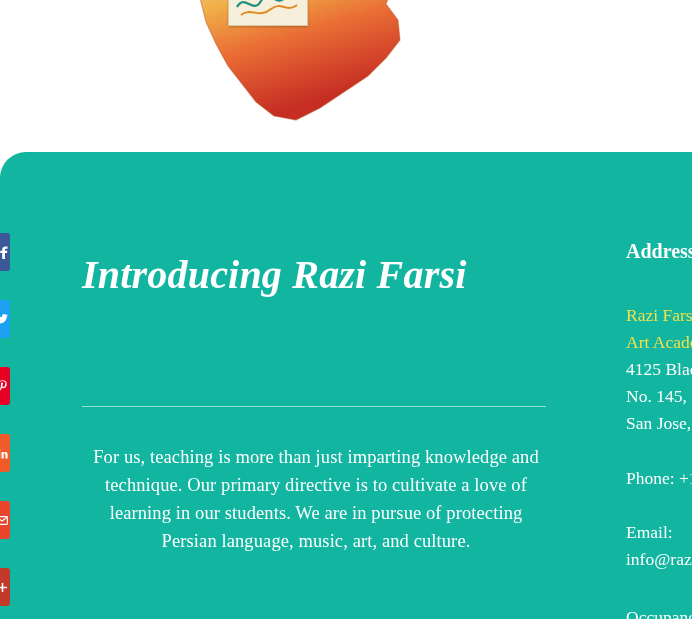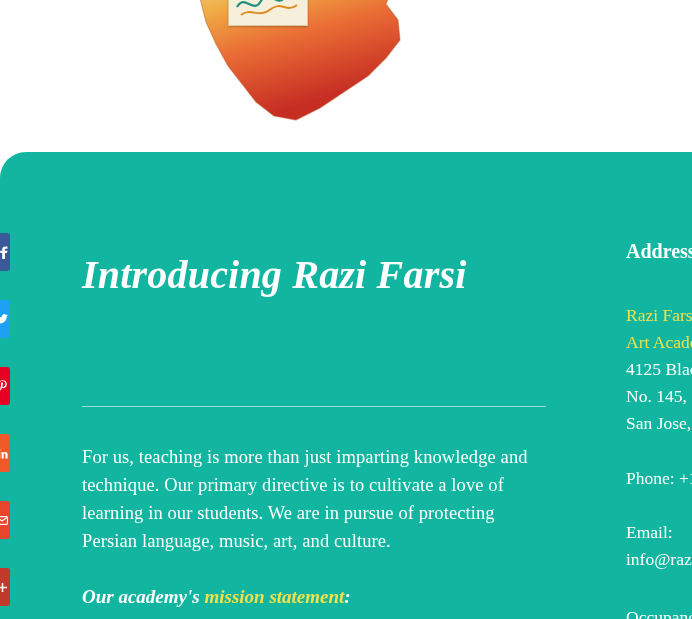--- a/index.html
+++ b/index.html
@@ -146,20 +146,21 @@
   .body-copy {
     position: absolute;
     left: 82px;
     top: 443px;
     width: 468px;
     color: #ffffff;
     font-family: "Liberation Serif", serif;
     font-size: 18.5px;
     line-height: 28px;
     letter-spacing: 0.1px;
+    text-align: center;
   }
 
   .mission-line {
     position: absolute;
     left: 82px;
     top: 583px;
     width: 468px;
     color: #ffffff;
     font-family: "Liberation Serif", serif;
     font-style: italic;
@@ -302,23 +303,20 @@
   </div>
 
   <div class="headline">
     <div>Introducing Razi Farsi</div>
   </div>
 
   <div class="divider"></div>
 
   <div class="body-copy">For us, teaching is more than just imparting knowledge and technique. Our primary directive is to cultivate a love of learning in our students. We are in pursue of protecting Persian language, music, art, and culture.</div>
 
-  <div class="mission-line">
-    <span>Our academy's </span><span class="highlight">mission statement</span><span>:</span>
-  </div>
 
   <div class="addr-title">Address</div>
 
   <div class="addr-block">
     <div class="org">Razi Farsi School and</div>
     <div class="org">Art Academy</div>
     <div>4125 Blackford Ave.</div>
     <div>No. 145,</div>
     <div>San Jose, CA 95117</div>
   </div>

